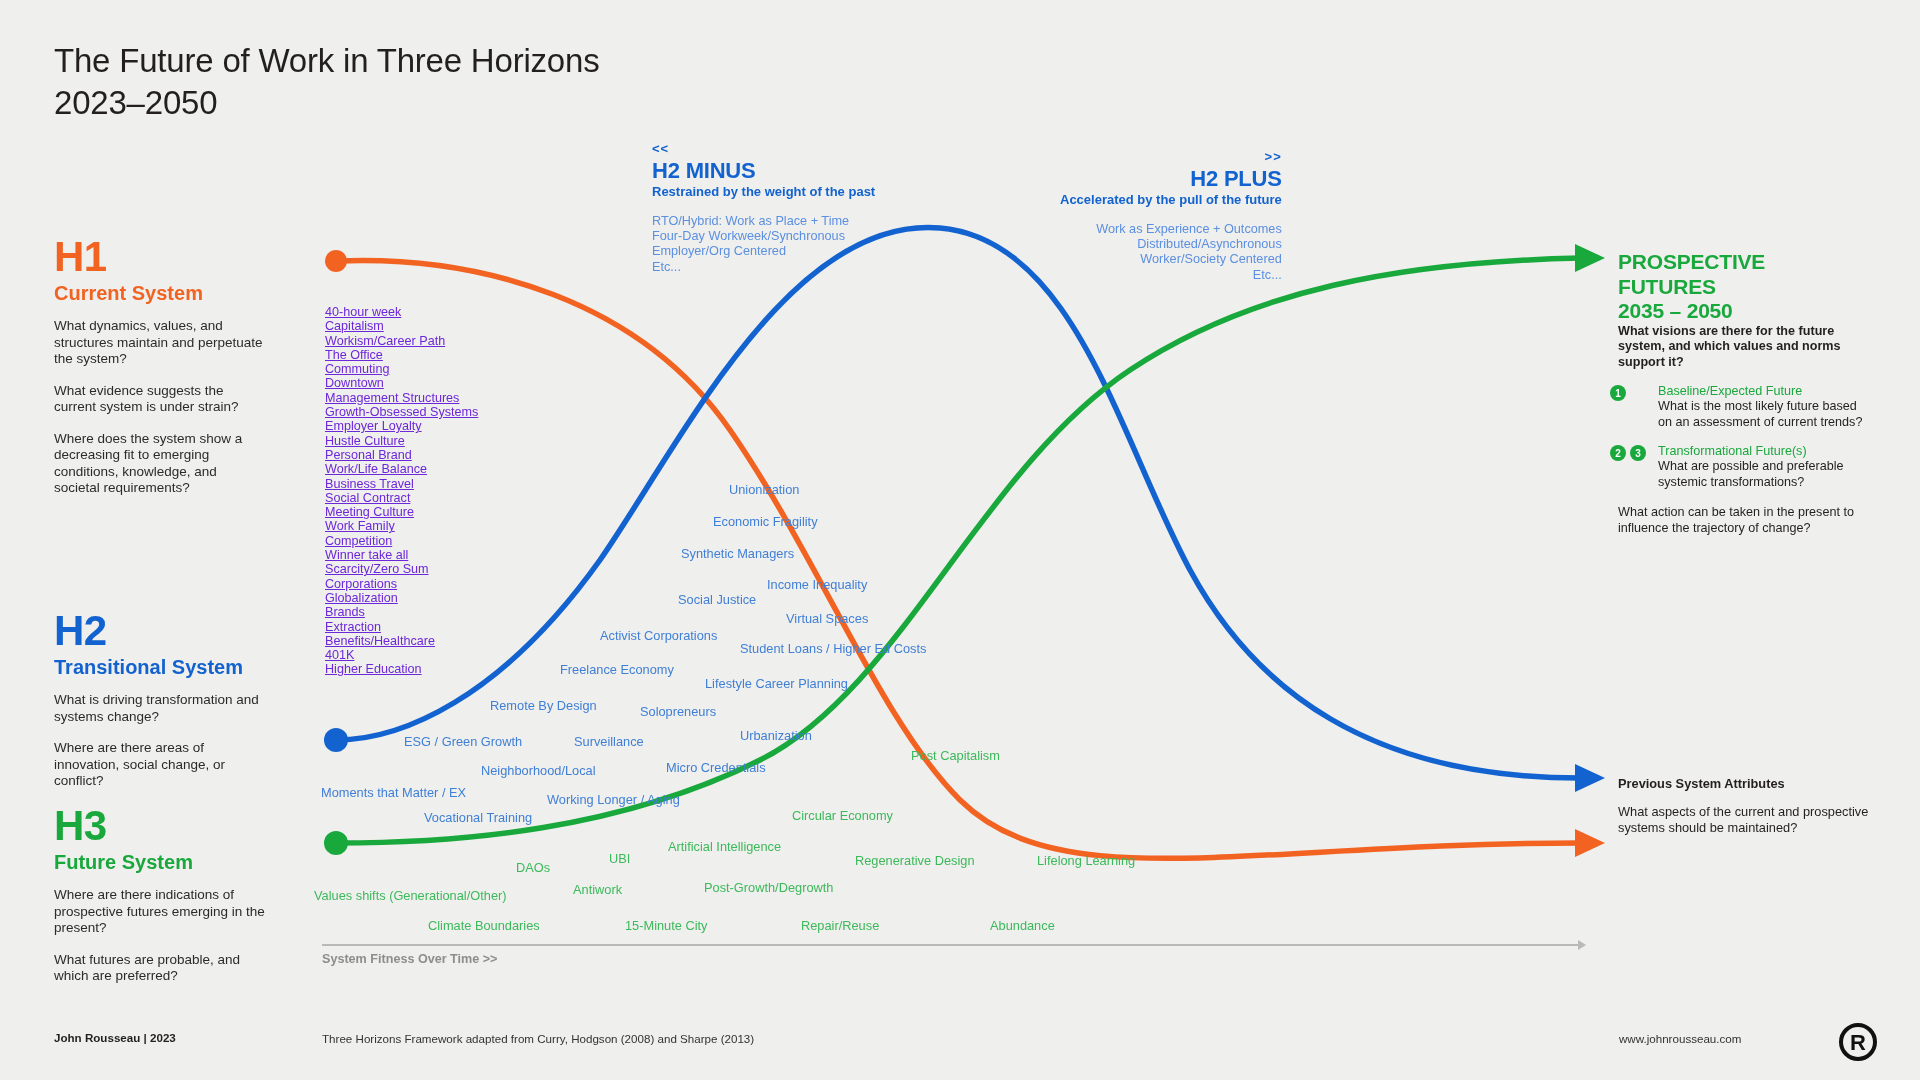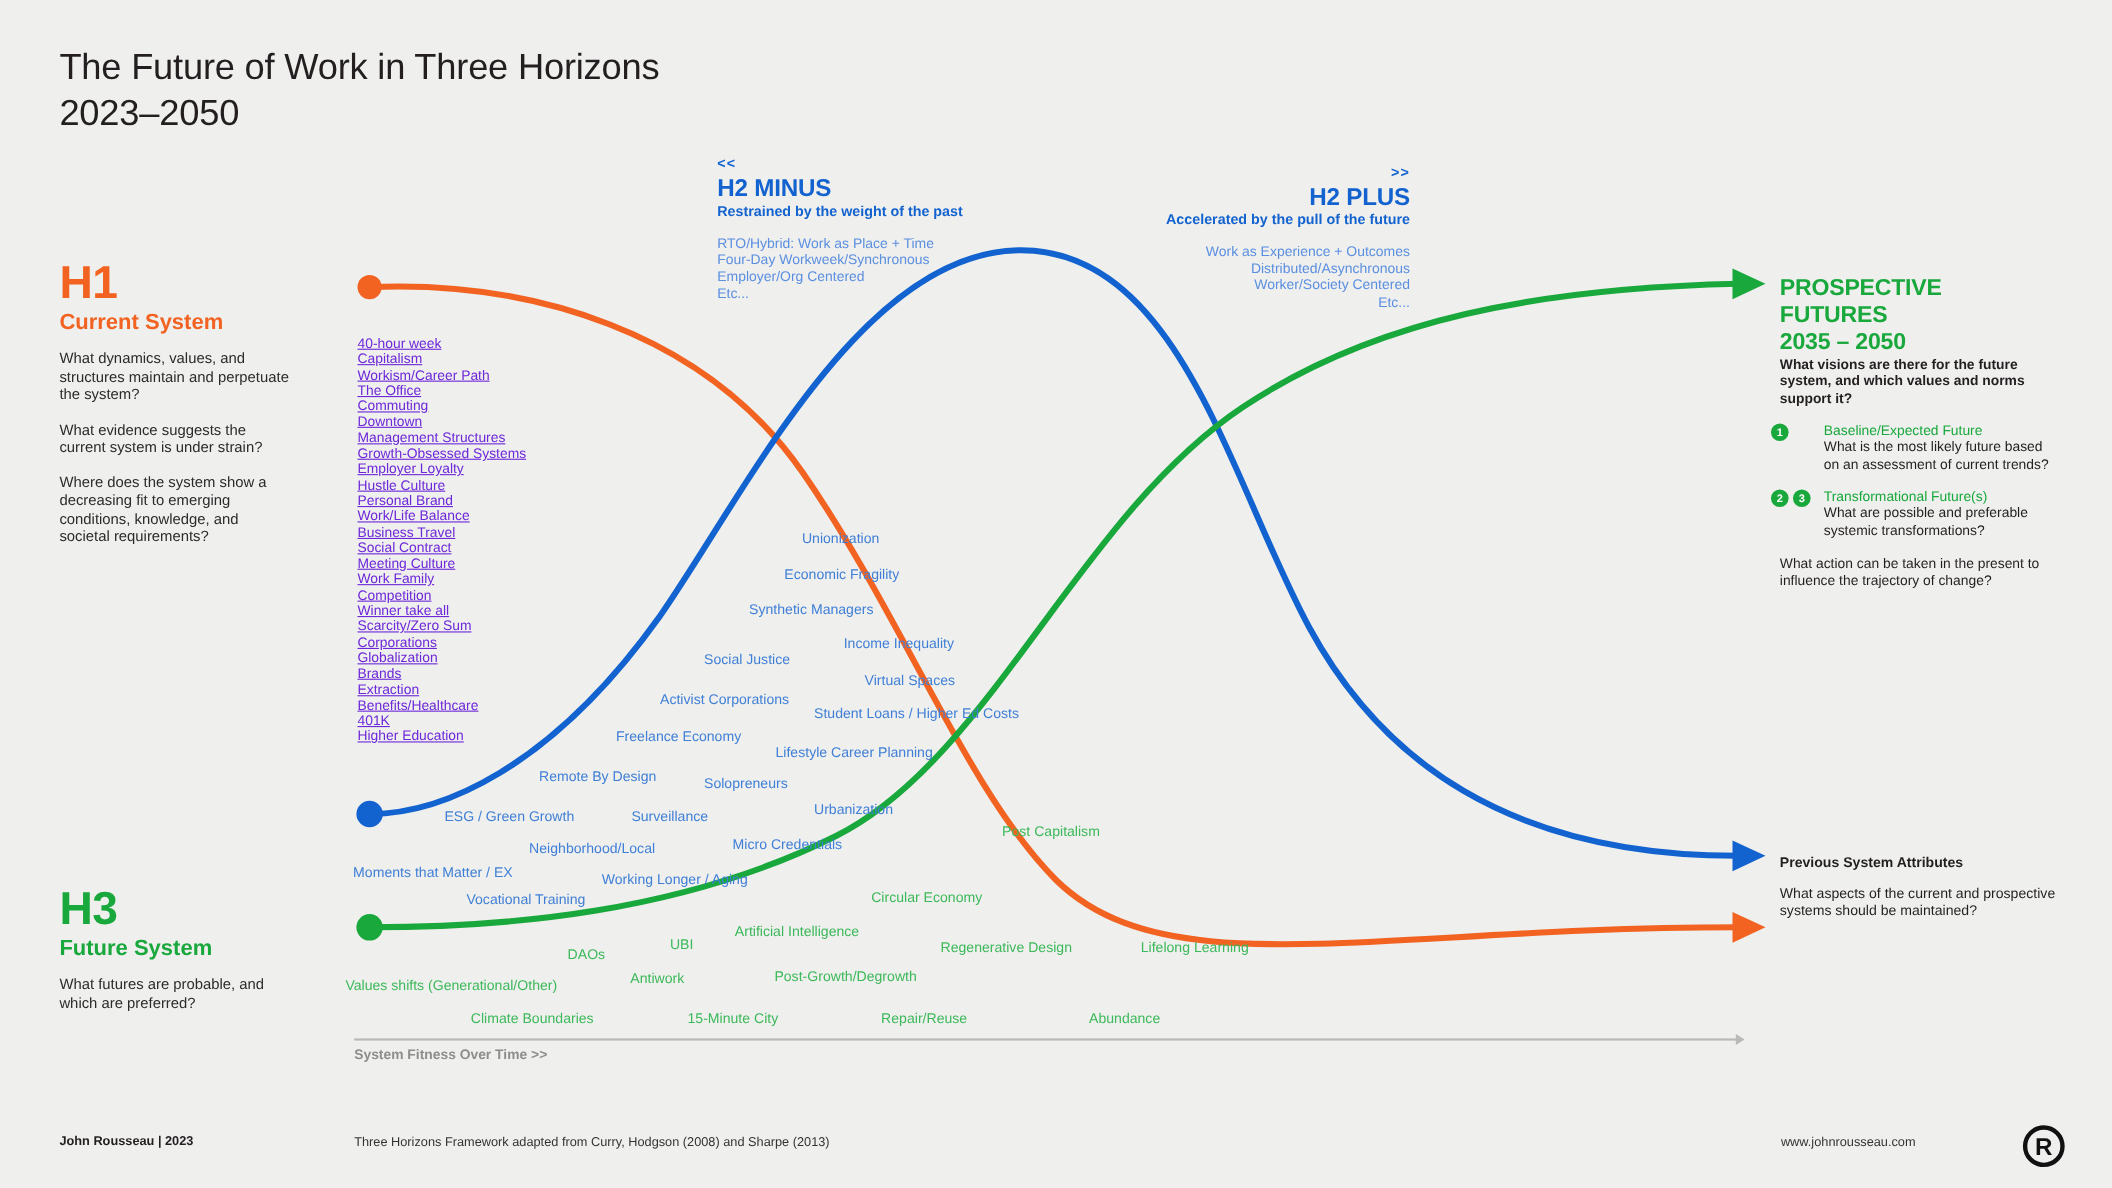--- a/index.html
+++ b/index.html
@@ -104,24 +104,31 @@
   </svg>
 
   <div class="abs" id="h1-block">
     <div class="hz-num c-orange">H1</div>
     <div class="hz-sub c-orange">Current System</div>
     <div class="hz-q">What dynamics, values, and structures maintain and perpetuate the system?</div>
     <div class="hz-q">What evidence suggests the current system is under strain?</div>
     <div class="hz-q">Where does the system show a decreasing fit to emerging conditions, knowledge, and societal requirements?</div>
   </div>
 
+  <div class="abs" id="h2-block">
+    <div class="hz-num c-blue">H2</div>
+    <div class="hz-sub c-blue">Transitional System</div>
+    <div class="hz-q">What is driving transformation and systems change?</div>
+    <div class="hz-q">Where are there areas of innovation, social change, or conflict?</div>
+  </div>
 
   <div class="abs" id="h3-block">
     <div class="hz-num c-green">H3</div>
     <div class="hz-sub c-green">Future System</div>
+    <div class="hz-q">Where are there indications of prospective futures emerging in the present?</div>
     <div class="hz-q">What futures are probable, and which are preferred?</div>
   </div>
 
   <div class="abs" id="h2minus">
     <div class="chev">&lt;&lt;</div>
     <div class="hh-title">H2 MINUS</div>
     <div class="hh-sub">Restrained by the weight of the past</div>
     <div class="hh-list">RTO/Hybrid: Work as Place + Time
 Four-Day Workweek/Synchronous
 Employer/Org Centered
@@ -190,21 +197,21 @@
 Extraction
 Benefits/Healthcare
 401K
 Higher Education</div>
 
   <div id="h2-tags">
       <div class="tag blue" style="left: 729px; top: 483px;">Unionization</div>
       <div class="tag blue" style="left: 713px; top: 515px;">Economic Fragility</div>
       <div class="tag blue" style="left: 681px; top: 547px;">Synthetic Managers</div>
       <div class="tag blue" style="left: 767px; top: 578px;">Income Inequality</div>
-      <div class="tag blue" style="left: 640px; top: 593px;">Social Justice</div>
+      <div class="tag blue" style="left: 678px; top: 593px;">Social Justice</div>
       <div class="tag blue" style="left: 786px; top: 612px;">Virtual Spaces</div>
       <div class="tag blue" style="left: 600px; top: 629px;">Activist Corporations</div>
       <div class="tag blue" style="left: 740px; top: 642px;">Student Loans / Higher Ed Costs</div>
       <div class="tag blue" style="left: 560px; top: 663px;">Freelance Economy</div>
       <div class="tag blue" style="left: 705px; top: 677px;">Lifestyle Career Planning</div>
       <div class="tag blue" style="left: 490px; top: 699px;">Remote By Design</div>
       <div class="tag blue" style="left: 640px; top: 705px;">Solopreneurs</div>
       <div class="tag blue" style="left: 740px; top: 729px;">Urbanization</div>
       <div class="tag blue" style="left: 404px; top: 735px;">ESG / Green Growth</div>
       <div class="tag blue" style="left: 574px; top: 735px;">Surveillance</div>

